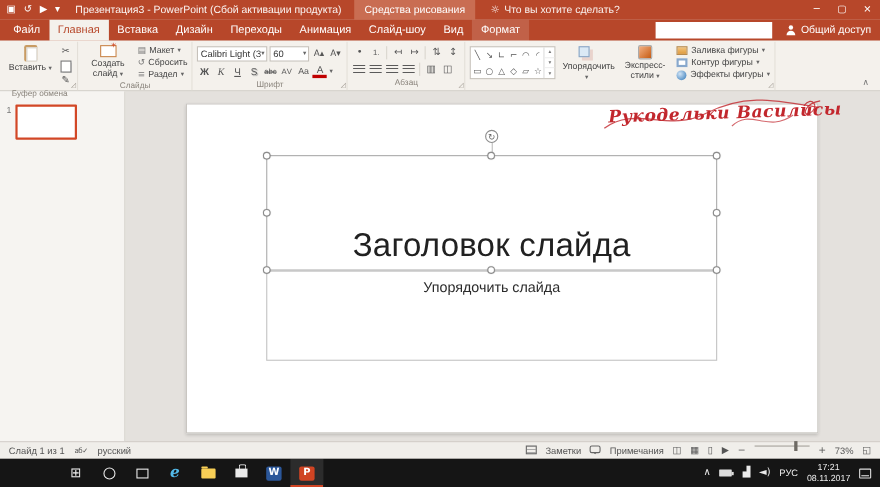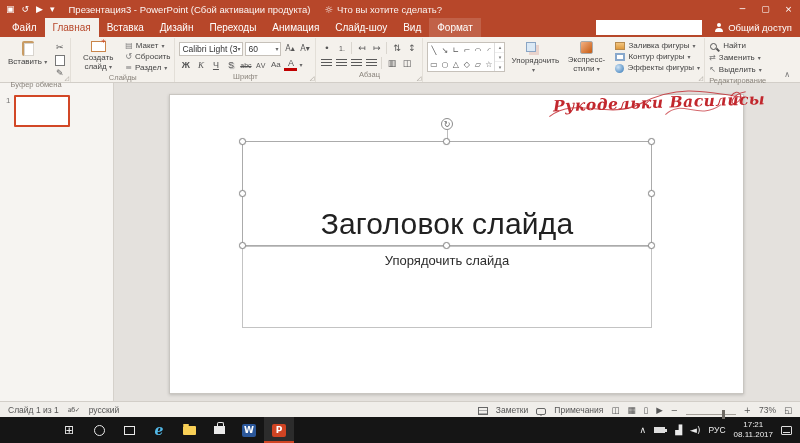--- a/index.html
+++ b/index.html
@@ -99,21 +99,21 @@
   .h-ml{left:-4px;top:calc(50% - 4px)}.h-mr{right:-4px;top:calc(50% - 4px)}
   .h-bl{left:-4px;bottom:-4px}.h-bc{left:calc(50% - 4px);bottom:-4px}.h-br{right:-4px;bottom:-4px}
   .rot-line{position:absolute;left:50%;top:-12px;width:1px;height:9px;background:#BDBDBD}
   .rot-handle{position:absolute;left:calc(50% - 6px);top:-24px;width:12px;height:12px;border-radius:50%;background:#fff;border:1px solid #8C8C8C;display:flex;align-items:center;justify-content:center;font-size:8px;color:#666;z-index:3}
   .watermark{position:absolute;right:40px;top:2px;width:215px;height:38px;z-index:2;transform:rotate(-2deg)}
   .watermark svg{position:absolute;left:0;top:0}
   .wm-text{position:absolute;left:8px;top:8px;font-family:"DejaVu Serif",serif;font-style:italic;font-weight:bold;font-size:15.5px;color:#C2272D;letter-spacing:.5px;white-space:nowrap}
 
   
   .statusbar{height:16px;background:#F0EEEA;border-top:1px solid #D2CEC8;display:flex;align-items:center;font-size:8.5px;color:#555;padding:0 8px;gap:9px}
-  .sb-right{margin-left:auto;display:flex;align-items:flex-end;gap:8px}
+  .sb-right{margin-left:auto;display:flex;align-items:flex-start;gap:8px}
   .ic-notes{width:10px;height:8px;border:1px solid #666;background:repeating-linear-gradient(to bottom,transparent 0 2px,#AAA 2px 3px)}
   .ic-bubble{width:10px;height:7px;border:1px solid #666;border-radius:2px;position:relative}
   .ic-bubble::after{content:"";position:absolute;left:2px;bottom:-4px;border:2.5px solid transparent;border-top-color:#666}
   .view-ic{font-size:8.5px;color:#555}
   .ztrack{width:50px;height:1px;background:#A5A19A;position:relative}
   .zthumb{position:absolute;left:73%;top:-4px;width:3px;height:9px;background:#6E6A64}
   .spell{font-size:6.5px;letter-spacing:-.5px;color:#555}
 
   
   .taskbar{height:26px;background:#151515;display:flex;align-items:center;color:#EEE;padding-left:54px}
@@ -143,20 +143,21 @@
 <div class="app" data-name="powerpoint-window">
 
   <div class="titlebar" data-name="title-bar">
     <div class="qat" data-name="quick-access-toolbar">
       <span class="uni" data-name="save-icon">▣</span>
       <span class="uni" data-name="undo-icon">↺</span>
       <span class="uni" data-name="start-slideshow-icon">▶</span>
       <span class="uni" data-name="qat-customize-icon">▾</span>
     </div>
     <div class="wtitle" data-name="window-title">Презентация3 - PowerPoint (Сбой активации продукта)</div>
+    <div class="ctx" data-name="context-tools-label">Средства рисования</div>
     <div class="tellme" data-name="tell-me-button">
       <span class="uni" data-name="lightbulb-icon">☼</span>
       <span data-name="tell-me-label">Что вы хотите сделать?</span>
     </div>
     <div class="spacer"></div>
     <div class="winctl" data-name="window-controls">
       <span class="uni" data-name="minimize-button">─</span>
       <span class="uni" data-name="maximize-button">▢</span>
       <span class="uni closebtn" data-name="close-button">×</span>
     </div>
@@ -335,39 +336,20 @@
           <div class="srow" data-name="shape-effects-button">
               <span class="ic-effects" data-name="shape-effects-icon"></span>
               <span>Эффекты фигуры</span>
               <span class="dd">▾</span>
             </div>
         </div>
       </div>
       <span class="launcher uni" data-name="drawing-dialog-launcher">◿</span>
     </div>
 
-    <div class="rgroup" style="border-right:none" data-name="group-editing">
-      <div class="ecol">
-        <div class="srow" data-name="find-button">
-            <span class="ic-find" data-name="find-icon"></span>
-            <span>Найти</span>
-          </div>
-        <div class="srow" data-name="replace-button">
-            <span class="sic uni" data-name="replace-icon">⇄</span>
-            <span>Заменить</span>
-            <span class="dd">▾</span>
-          </div>
-        <div class="srow" data-name="select-button">
-            <span class="sic uni" data-name="select-icon">↖</span>
-            <span>Выделить</span>
-            <span class="dd">▾</span>
-          </div>
-      </div>
-      <div class="glabel" data-name="editing-group-label">Редактирование</div>
-    </div>
 
     <span class="collapse uni" data-name="collapse-ribbon-button">∧</span>
   </div>
 
   <div class="workspace" data-name="workspace">
     <div class="thumbs" data-name="slide-thumbnail-panel">
       <div class="thumbrow">
         <span class="thumbnum" data-name="slide-number">1</span>
         <div class="thumb" data-name="slide-thumbnail"></div>
       </div>

